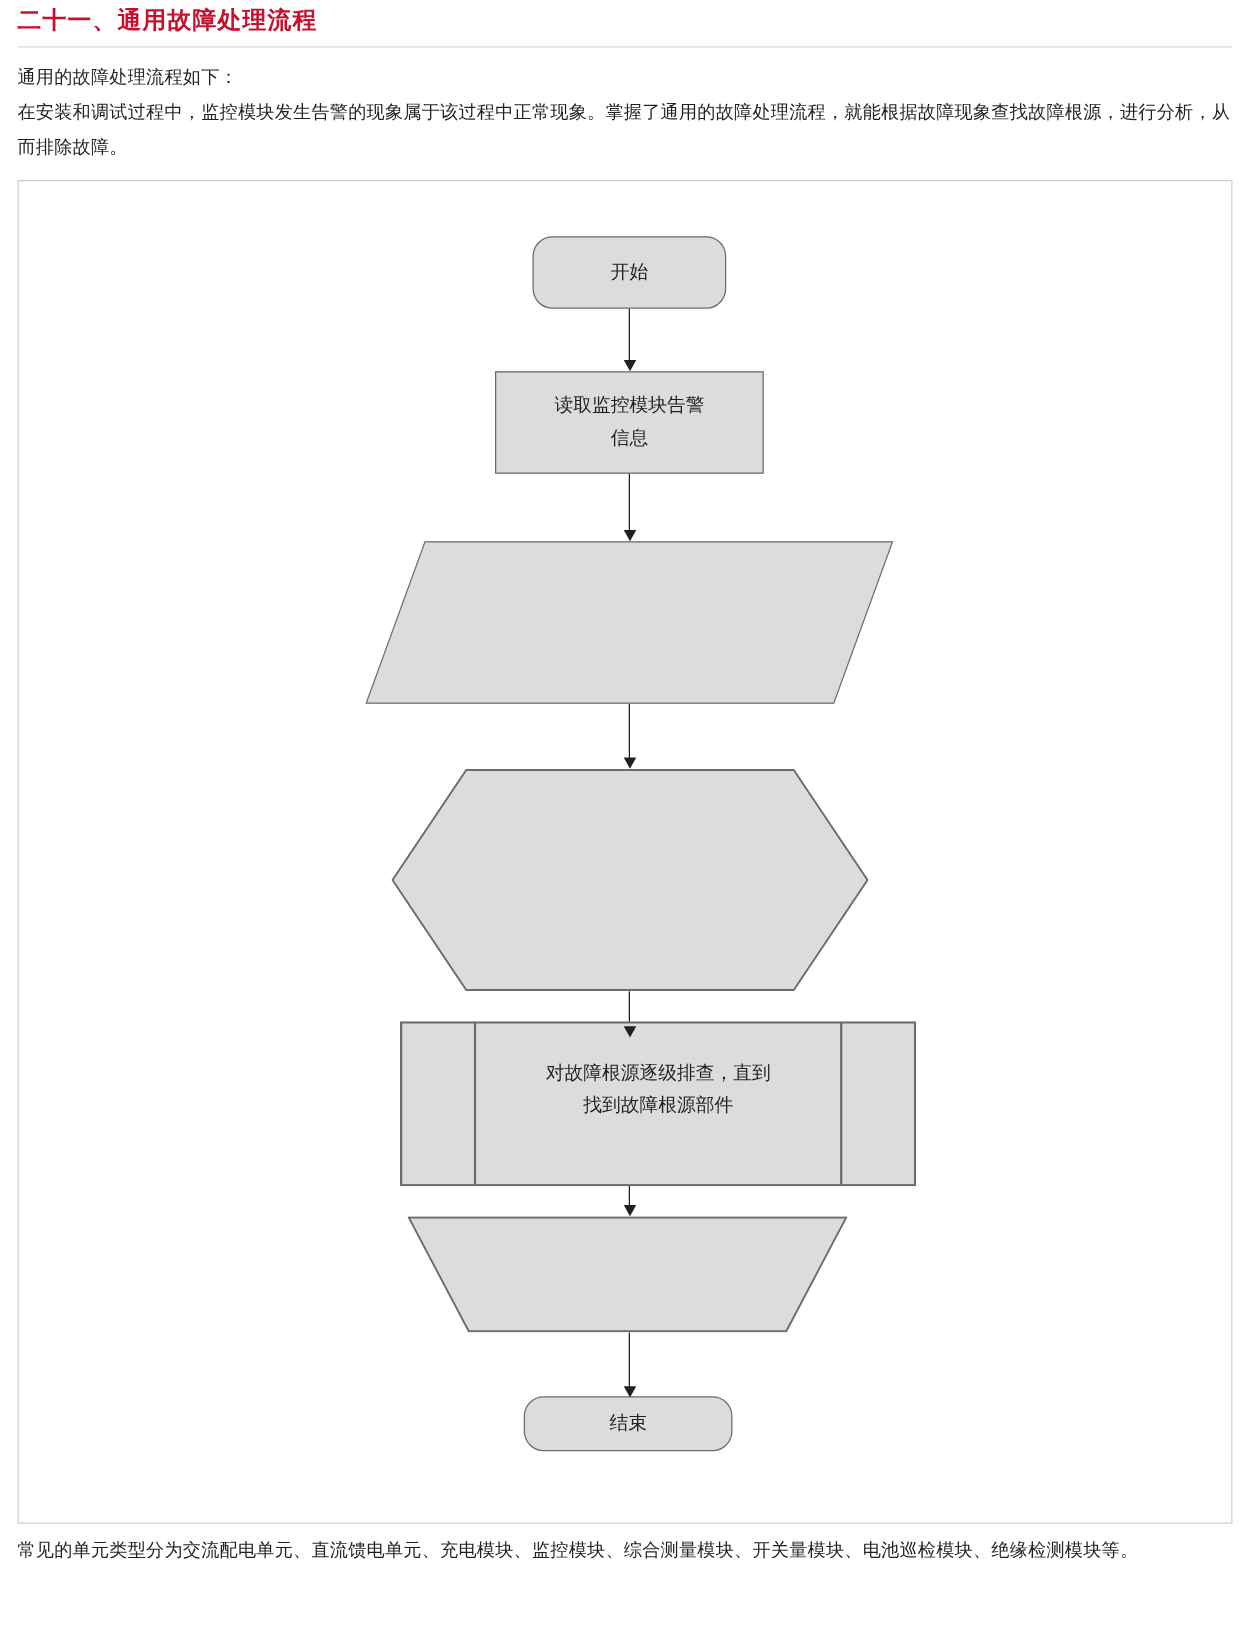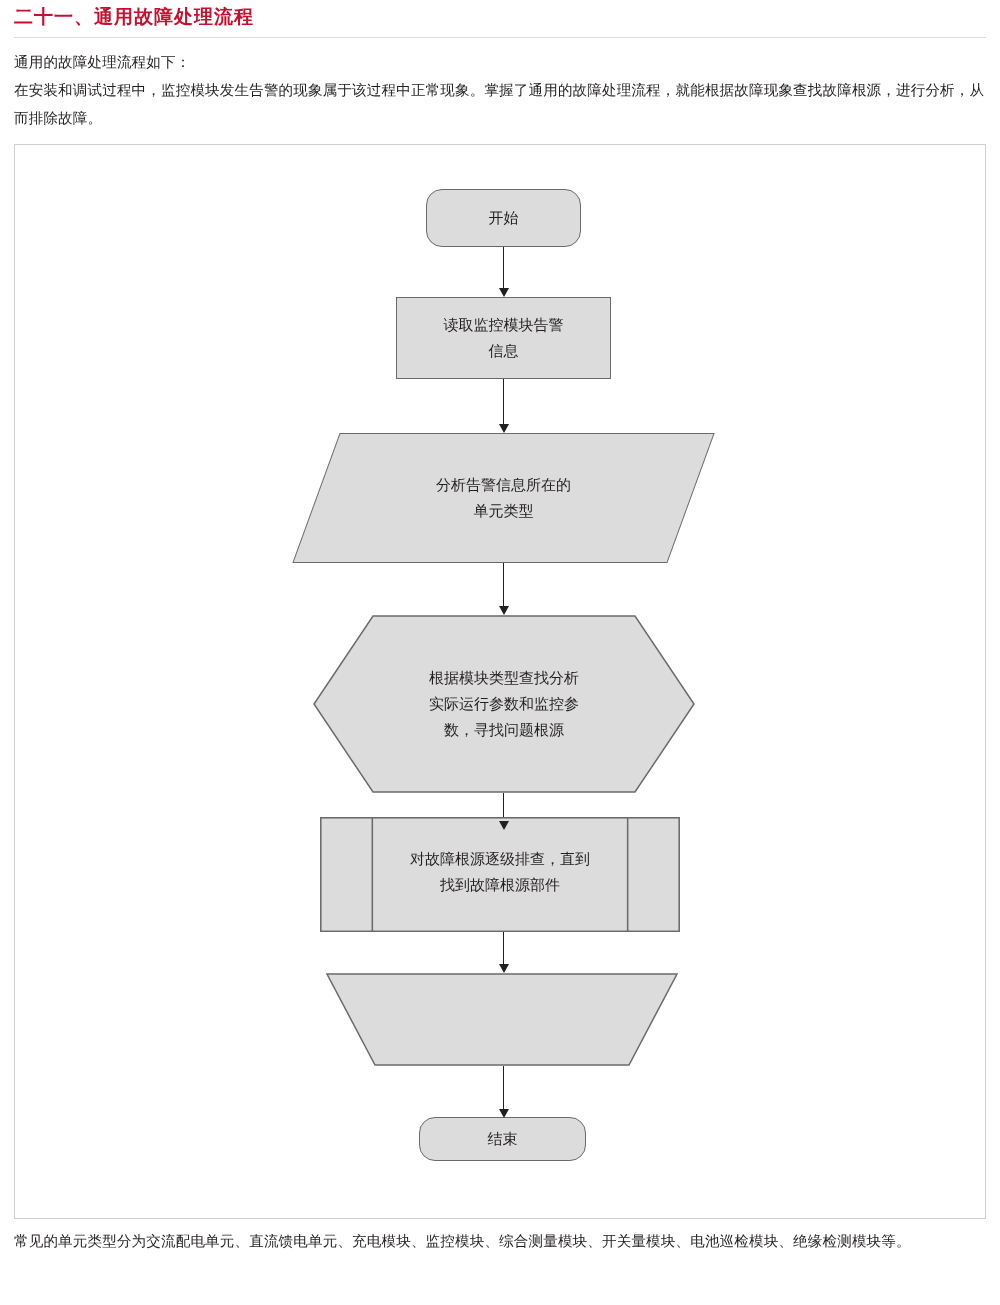--- a/index.html
+++ b/index.html
@@ -151,40 +151,35 @@
       <div class="node rect" style="left:381px; top:152px; width:215px; height:82px;">
         <span class="label">读取监控模块告警
 信息</span>
       </div>
 
       <div class="conn" style="left:488px; top:234px; height:50px;"></div>
       <div class="arrow-head" style="left:484px; top:279px;"></div>
 
       <div class="node para-shape" style="left:301px; top:288px; width:375px; height:130px;">
         <div class="shape-bg"></div>
-        <span class="label">分析告警信息所在的
-单元类型</span>
       </div>
 
       <div class="conn" style="left:488px; top:418px; height:48px;"></div>
       <div class="arrow-head" style="left:484px; top:461px;"></div>
 
       <div class="node hex" style="left:298px; top:470px; width:382px; height:178px;">
         <svg class="shape-svg" viewBox="0 0 382 178" preserveAspectRatio="none">
           <polygon points="60,1 322,1 381,89 322,177 60,177 1,89" fill="#dcdcdc" stroke="#6b6b6b" stroke-width="1.5"></polygon>
         </svg>
-        <span class="label">根据模块类型查找分析
-实际运行参数和监控参
-数，寻找问题根源</span>
       </div>
 
       <div class="conn" style="left:488px; top:648px; height:33px;"></div>
       <div class="arrow-head" style="left:484px; top:676px;"></div>
 
-      <div class="node predef" style="left:305px; top:672px; width:360px; height:110px;">
+      <div class="node predef" style="left:305px; top:672px; width:413px; height:110px;">
         <svg class="shape-svg" viewBox="0 0 344 110" preserveAspectRatio="none">
           <rect x="0.75" y="0.75" width="342.5" height="108.5" fill="#dcdcdc" stroke="#6b6b6b" stroke-width="1.5"></rect>
           <line x1="50" y1="0.75" x2="50" y2="109.25" stroke="#6b6b6b" stroke-width="1.5"></line>
           <line x1="294" y1="0.75" x2="294" y2="109.25" stroke="#6b6b6b" stroke-width="1.5"></line>
         </svg>
         <span class="label">对故障根源逐级排查，直到
 找到故障根源部件</span>
       </div>
 
       <div class="conn" style="left:488px; top:782px; height:42px;"></div>

